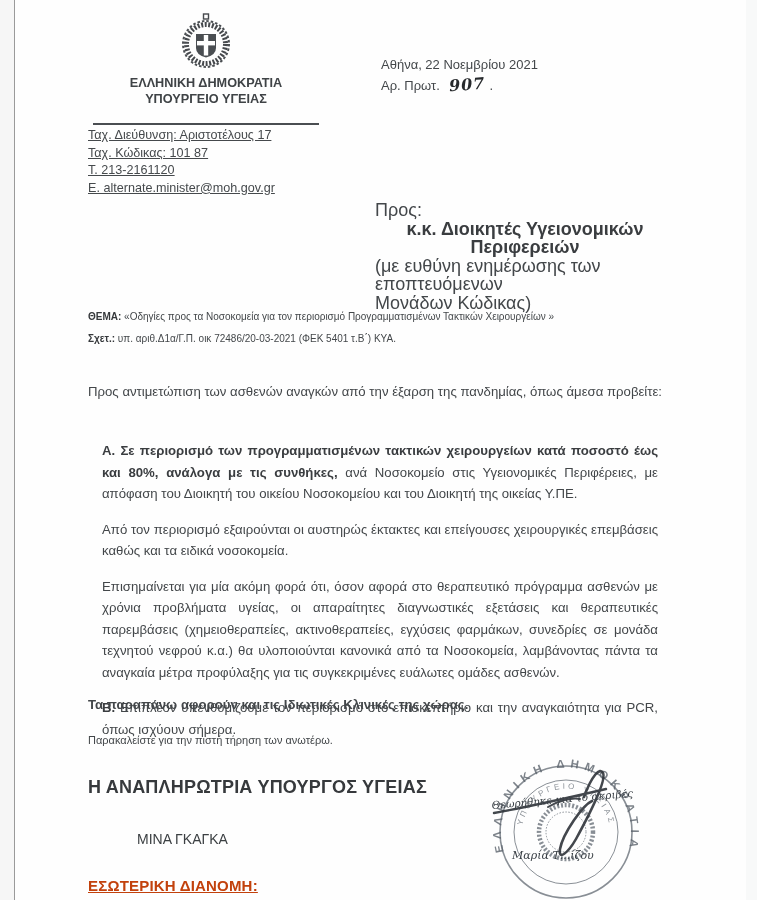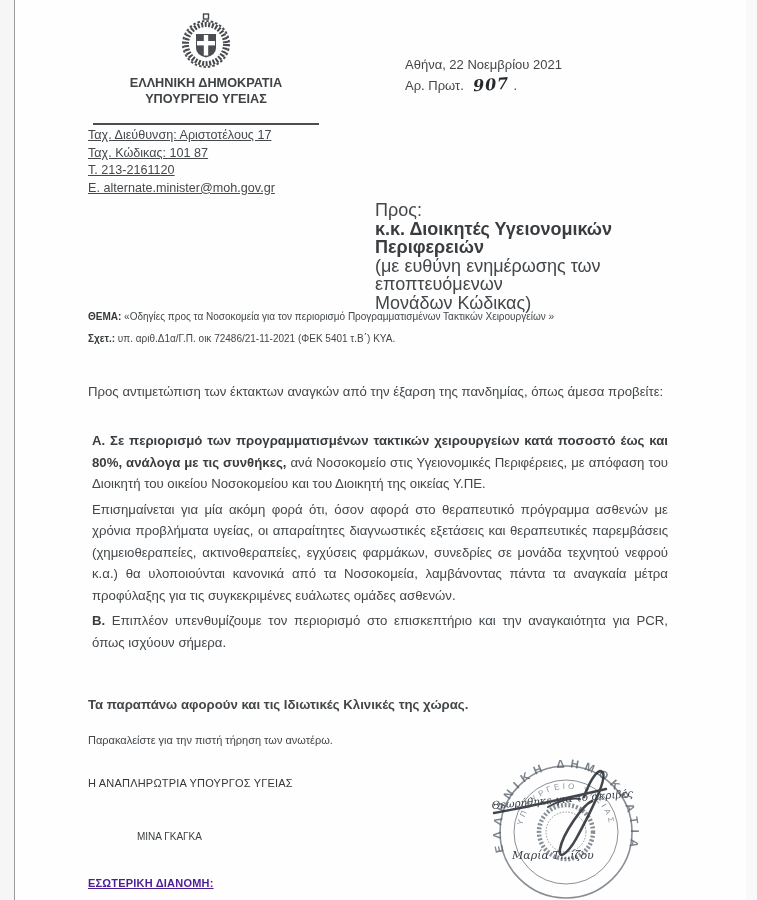--- a/index.html
+++ b/index.html
@@ -7,52 +7,52 @@
     position:relative;width:757px;height:900px;background:#fefefe;
     overflow:hidden;
     font-family:"Liberation Sans","DejaVu Sans",sans-serif;
     color:#43474a;
   }
   .scan-strip-left{position:absolute;left:0;top:0;width:14px;height:100%;background:#f6f6f6;}
   .scan-line{position:absolute;left:14px;top:0;width:1px;height:100%;background:#9a9a9a;}
   .scan-strip-right{position:absolute;right:0;top:0;width:11px;height:100%;background:#f8f9f9;}
 
   .abs{position:absolute;}
-  .bold{font-weight:bold;color:#3a3d40;}
+  .bold{font-weight:bold;color:#3a3d40;text-align:center;}
 
   
   .org-block{left:95px;top:12px;width:222px;text-align:center;}
   .org-emblem{display:block;margin:0 auto 4px auto;}
   .org-line{font-weight:bold;font-size:12.7px;line-height:15.5px;color:#3f4346;}
   .org-underline{left:93px;top:123px;width:226px;height:0;border-bottom:2px solid #4a4e52;}
   .contact-block{left:88px;top:127px;font-size:12.6px;line-height:17.6px;color:#45494c;text-decoration:underline;}
-  .date-block{left:405px;top:55px;font-size:13px;line-height:20px;}
+  .date-block{left:381px;top:55px;font-size:13px;line-height:20px;}
   .hand-number{
     display:inline-block;font-family:"DejaVu Serif",serif;font-style:italic;font-weight:bold;
     font-size:16px;color:#26292c;transform:rotate(-4deg);margin-left:6px;letter-spacing:1px;
   }
 
   
   .recipient-block{left:375px;top:201px;width:300px;font-size:18px;line-height:18.6px;}
 
   
   .subject-block{left:88px;top:306px;width:584px;font-size:10px;line-height:22px;text-align:justify;}
   .hang{padding-left:46px;text-indent:-46px;margin:0;}
   .subject-label{font-weight:bold;color:#36393c;}
 
   .intro-line{left:88px;top:384px;width:584px;font-size:13.2px;}
 
   .main-block{left:88px;top:426px;width:584px;font-size:13.2px;line-height:21.5px;text-align:justify;}
-  .main-block p{margin:4px;}
+  .main-block p{margin:14px;}
 
   .clinics-line{left:88px;top:697px;font-size:13.2px;font-weight:bold;}
   .compliance-line{left:88px;top:734px;font-size:11px;}
-  .sig-title{left:88px;top:777px;font-size:11px;font-weight:normal;color:#36393c;letter-spacing:.2px;}
-  .sig-name{left:137px;top:831px;font-size:10px;color:#3c4043;}
-  .internal-dist{left:88px;top:877px;font-size:11px;font-weight:bold;color:#4c1d95;text-decoration:underline;letter-spacing:.2px;}
+  .sig-title{left:88px;top:777px;font-size:18px;font-weight:bold;color:#36393c;letter-spacing:.2px;}
+  .sig-name{left:137px;top:831px;font-size:14px;color:#3c4043;}
+  .internal-dist{left:88px;top:877px;font-size:15px;font-weight:bold;color:#c2410c;text-decoration:underline;letter-spacing:.2px;}
 
   .stamp-wrap{left:488px;top:757px;width:166px;height:146px;}
 </style>
 </head>
 <body>
 
 <div class="page">
   <div class="scan-strip-left"></div>
   <div class="scan-line"></div>
   <div class="scan-strip-right"></div>
@@ -92,28 +92,29 @@
     <div class="bold">κ.κ. Διοικητές Υγειονομικών Περιφερειών</div>
     <div>(με ευθύνη ενημέρωσης των εποπτευόμενων</div>
     <div>Μονάδων Κώδικας)</div>
   </div>
 
   <div class="abs subject-block">
     <p class="hang">
       <span class="subject-label">ΘΕΜΑ:</span><span> «Οδηγίες προς τα Νοσοκομεία για τον περιορισμό Προγραμματισμένων Τακτικών Χειρουργείων »</span>
     </p>
     <p class="hang">
-      <span class="subject-label">Σχετ.:</span><span> υπ. αριθ.Δ1α/Γ.Π. οικ 72486/21-11-2021 (ΦΕΚ 5401 τ.Β΄) ΚΥΑ.</span>
+      <span class="subject-label">Σχετ.:</span><span> υπ. αριθ.Δ1α/Γ.Π. οικ 72486/20-03-2021 (ΦΕΚ 5401 τ.Β΄) ΚΥΑ.</span>
     </p>
   </div>
 
-  <div class="abs intro-line">Προς αντιμετώπιση των έκτακτων αναγκών από την έξαρση της πανδημίας, όπως άμεσα προβείτε:</div>
+  <div class="abs intro-line">Προς αντιμετώπιση των ασθενών αναγκών από την έξαρση της πανδημίας, όπως άμεσα προβείτε:</div>
 
   <div class="abs main-block">
     <p><span class="bold">Α.  Σε περιορισμό των προγραμματισμένων τακτικών χειρουργείων κατά ποσοστό έως και 80%, ανάλογα με τις συνθήκες,</span><span> ανά Νοσοκομείο στις Υγειονομικές Περιφέρειες, με απόφαση του Διοικητή του οικείου Νοσοκομείου και του Διοικητή της οικείας Υ.ΠΕ.</span></p>
+    <p>Από τον περιορισμό εξαιρούνται οι αυστηρώς έκτακτες και επείγουσες χειρουργικές επεμβάσεις καθώς και τα ειδικά νοσοκομεία.</p>
     <p>Επισημαίνεται για μία ακόμη φορά ότι, όσον αφορά στο θεραπευτικό πρόγραμμα ασθενών με χρόνια προβλήματα υγείας, οι απαραίτητες διαγνωστικές εξετάσεις και θεραπευτικές παρεμβάσεις (χημειοθεραπείες, ακτινοθεραπείες, εγχύσεις φαρμάκων, συνεδρίες σε μονάδα τεχνητού νεφρού κ.α.) θα υλοποιούνται κανονικά από τα Νοσοκομεία, λαμβάνοντας πάντα τα αναγκαία μέτρα προφύλαξης για τις συγκεκριμένες ευάλωτες ομάδες ασθενών.</p>
     <p><span class="bold">Β.</span><span> Επιπλέον υπενθυμίζουμε τον περιορισμό στο επισκεπτήριο και την αναγκαιότητα για  PCR, όπως ισχύουν σήμερα.</span></p>
   </div>
 
   <div class="abs clinics-line">Τα παραπάνω αφορούν και τις Ιδιωτικές Κλινικές της χώρας.</div>
   <div class="abs compliance-line">Παρακαλείστε για την πιστή τήρηση των ανωτέρω.</div>
 
   <div class="abs sig-title">Η ΑΝΑΠΛΗΡΩΤΡΙΑ  ΥΠΟΥΡΓΟΣ  ΥΓΕΙΑΣ</div>
   <div class="abs sig-name">ΜΙΝΑ ΓΚΑΓΚΑ</div>
   <div class="abs internal-dist">ΕΣΩΤΕΡΙΚΗ ΔΙΑΝΟΜΗ:</div>

